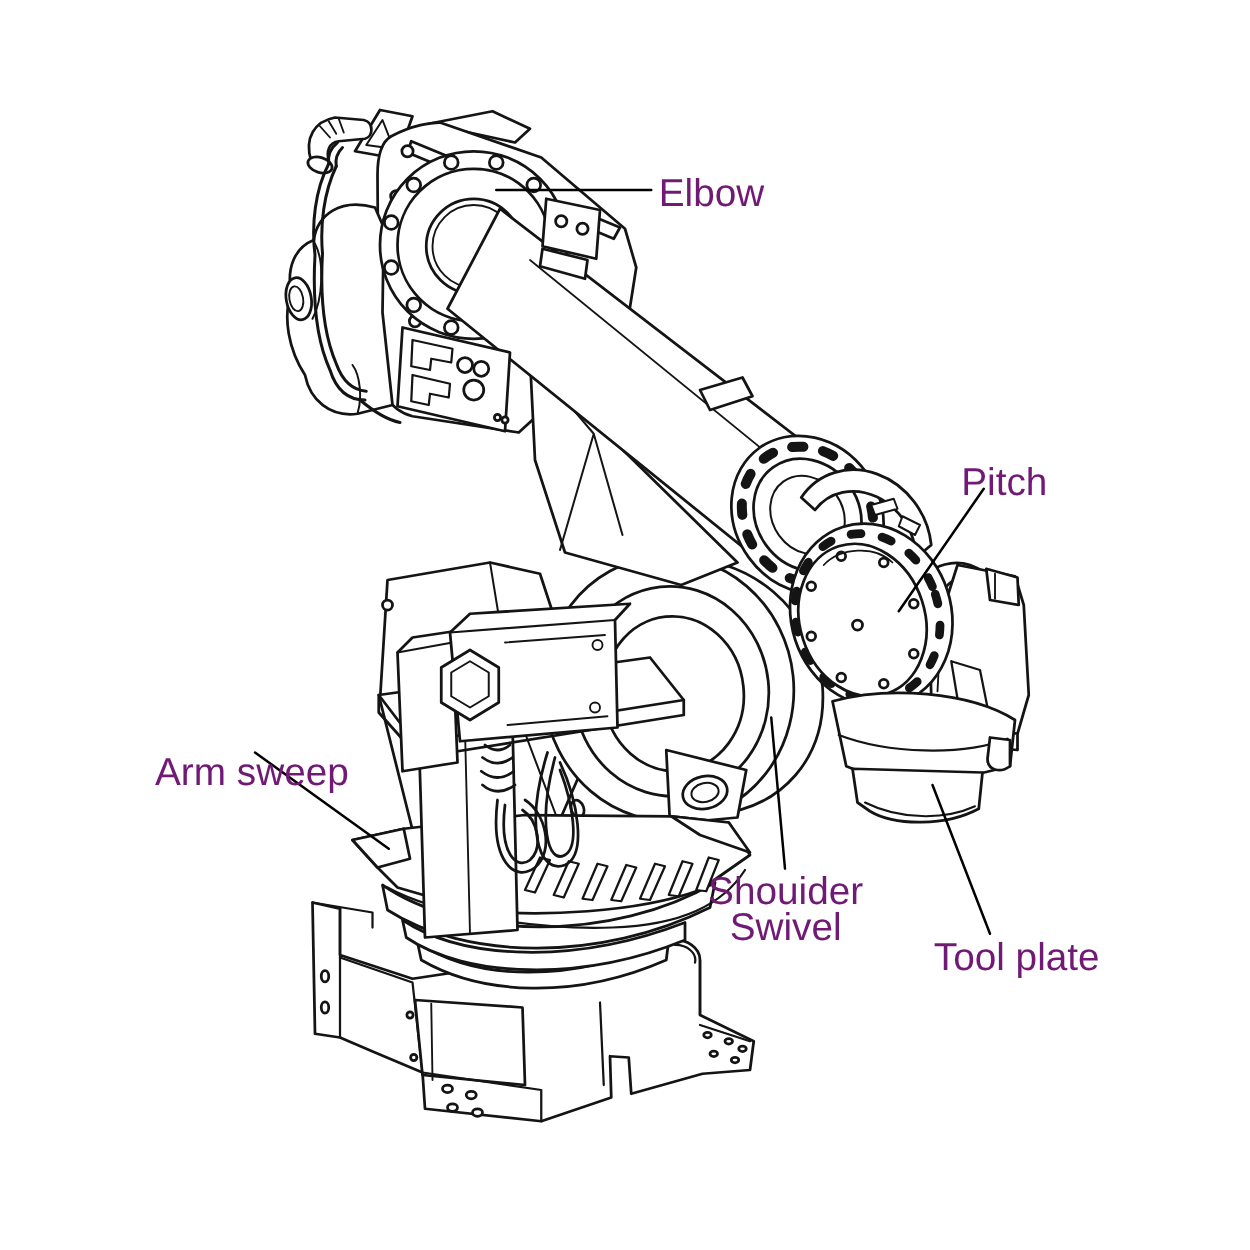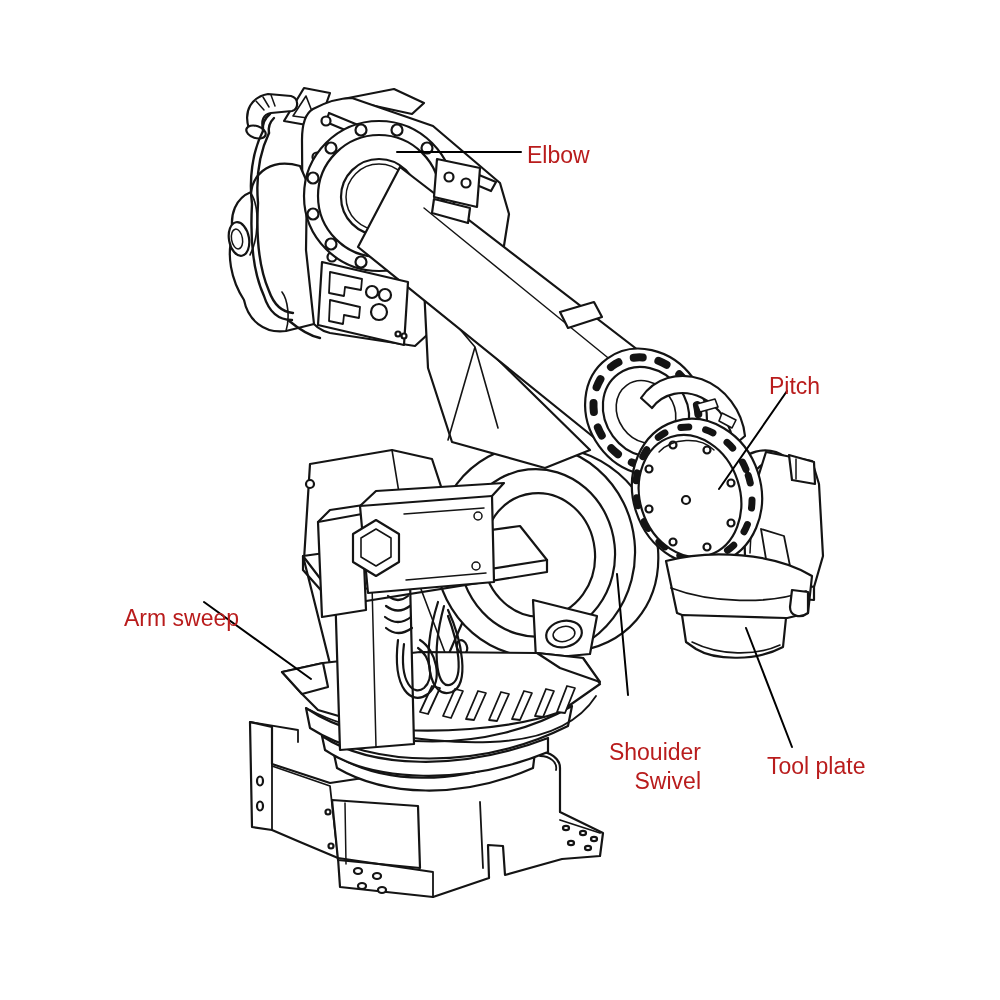--- a/index.html
+++ b/index.html
@@ -1,20 +1,20 @@
 <!DOCTYPE html>
 <html><head>
 <meta charset="utf-8">
 <style>
   html,body{margin:0;padding:0;background:#fff;}
   #stage{position:relative;width:1000px;height:1000px;background:#fff;overflow:hidden;
          font-family:"Liberation Sans", sans-serif;}
   #art{position:absolute;left:0;top:0;}
-  .label{position:absolute;font-size:23px;color:#b91c1c;white-space:nowrap;line-height:26px;}
-  .label-center{text-align:right;margin-top:40px;}
+  .label{position:absolute;font-size:31px;color:#701a75;white-space:nowrap;line-height:26px;}
+  .label-center{text-align:center;}
   .label-center span{display:block;line-height:29px;}
 </style>
 </head>
 <body>
 <div id="stage">
 
 <svg id="art" width="1000" height="1000" viewBox="0 0 1000 1000">
   <g stroke="#141414" fill="#ffffff" stroke-width="2.2" stroke-linejoin="round" stroke-linecap="round">
 
     <g>
@@ -246,15 +246,15 @@
   </g>
 </svg>
 
 <div class="label" style="left:527px;top:142px;">Elbow</div>
 <div class="label" style="left:769px;top:373px;">Pitch</div>
 <div class="label" style="left:124px;top:605px;">Arm sweep</div>
 <div class="label label-center" style="left:556px;top:698px;width:145px;">
   <span>Shouider</span>
   <span>Swivel</span>
 </div>
-<div class="label" style="left:747px;top:753px;margin-left:20px;">Tool plate</div>
+<div class="label" style="left:747px;top:753px;">Tool plate</div>
 
 </div>
 
 </body></html>

